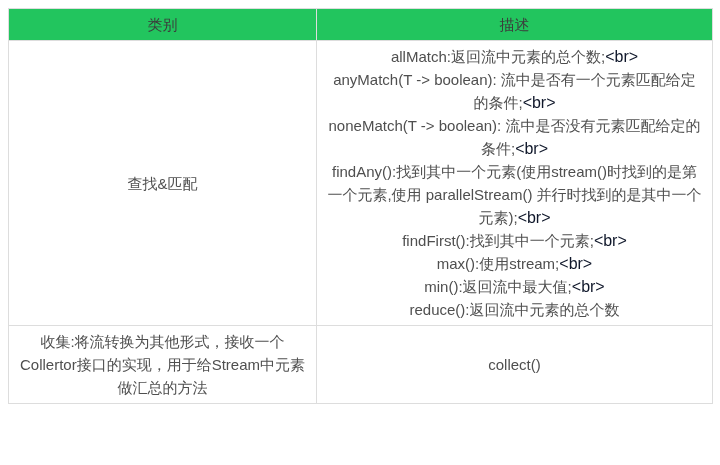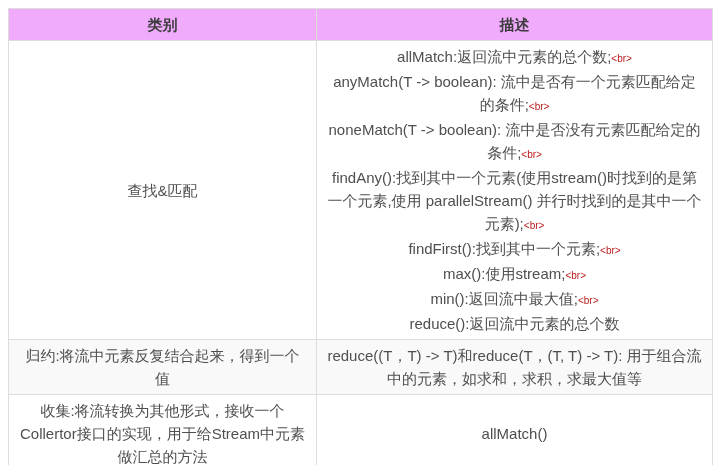--- a/index.html
+++ b/index.html
@@ -18,44 +18,44 @@
     width: 705px;
   }
   table.doc-table {
     width: 705px;
     table-layout: fixed;
     border-collapse: collapse;
     border-spacing: 0;
   }
   .doc-table col.col-category { width: 308px; }
   .doc-table th {
-    background: #f0abfc;
+    background: #22c55e;
     border: 1px solid #dddddd;
     color: #3c3c3c;
     font-size: 15px;
-    font-weight: 700;
+    font-weight: 400;
     line-height: 23px;
     padding: 4px 8px;
     text-align: center;
   }
   .doc-table td {
     border: 1px solid #dddddd;
     color: #4f4f4f;
     font-size: 15px;
     line-height: 23px;
     padding: 4px 10px;
     text-align: center;
     vertical-align: middle;
     word-break: break-word;
   }
   tr.striped td { background: #f9f9f9; }
   .desc-item { display: block; }
   .br-token {
-    color: #b91c1c;
-    font-size: 10px;
+    color: #0f172a;
+    font-size: 16px;
     text-align: center;
   }
 </style>
 </head>
 <body>
 
 <div class="table-wrap">
   <table class="doc-table">
     <colgroup>
       <col class="col-category">
@@ -74,27 +74,21 @@
           <span class="desc-item"><span>allMatch:返回流中元素的总个数;</span><span class="br-token">&lt;br&gt;</span></span>
           <span class="desc-item"><span>anyMatch(T -&gt; boolean): 流中是否有一个元素匹配给定的条件;</span><span class="br-token">&lt;br&gt;</span></span>
           <span class="desc-item"><span>noneMatch(T -&gt; boolean): 流中是否没有元素匹配给定的条件;</span><span class="br-token">&lt;br&gt;</span></span>
           <span class="desc-item"><span>findAny():找到其中一个元素(使用stream()时找到的是第一个元素,使用 parallelStream() 并行时找到的是其中一个元素);</span><span class="br-token">&lt;br&gt;</span></span>
           <span class="desc-item"><span>findFirst():找到其中一个元素;</span><span class="br-token">&lt;br&gt;</span></span>
           <span class="desc-item"><span>max():使用stream;</span><span class="br-token">&lt;br&gt;</span></span>
           <span class="desc-item"><span>min():返回流中最大值;</span><span class="br-token">&lt;br&gt;</span></span>
           <span class="desc-item"><span>reduce():返回流中元素的总个数</span></span>
         </td>
       </tr>
-      <tr class="striped">
-        <td>归约:将流中元素反复结合起来，得到一个值</td>
-        <td>
-          <span class="desc-item"><span>reduce((T，T) -&gt; T)和reduce(T，(T, T) -&gt; T): 用于组合流中的元素，如求和，求积，求最大值等</span></span>
-        </td>
-      </tr>
       <tr>
         <td>收集:将流转换为其他形式，接收一个Collertor接口的实现，用于给Stream中元素做汇总的方法</td>
         <td>
-          <span class="desc-item"><span>allMatch()</span></span>
+          <span class="desc-item"><span>collect()</span></span>
         </td>
       </tr>
     </tbody>
   </table>
 </div>
 
 </body></html>

